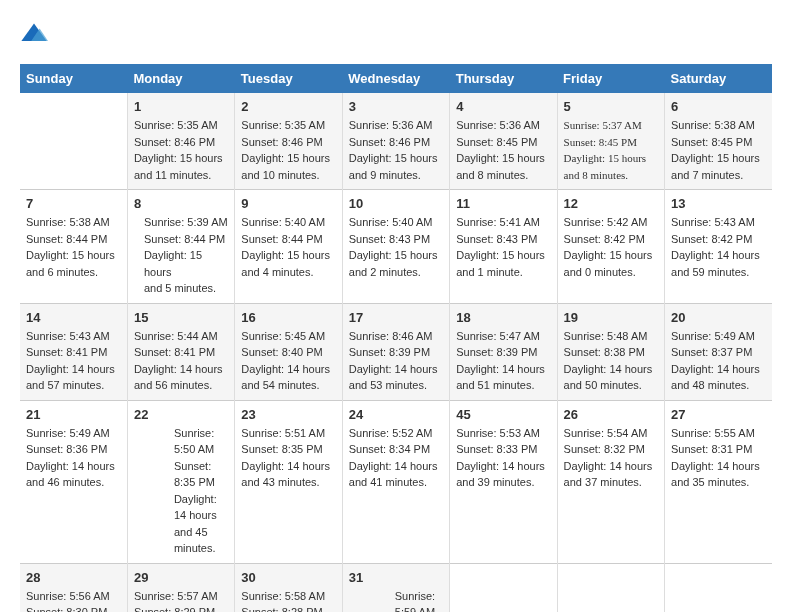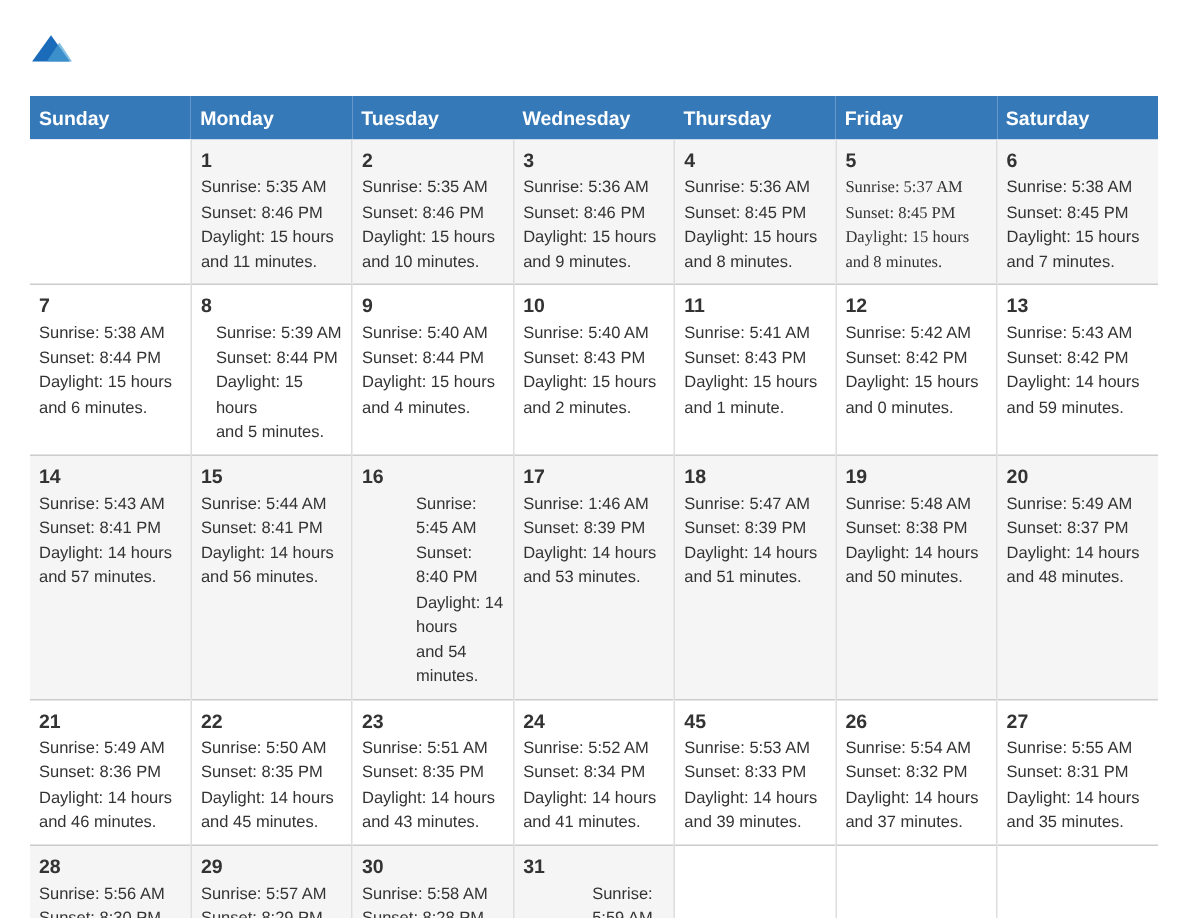--- a/index.html
+++ b/index.html
@@ -230,28 +230,28 @@
         </td>
         <td>
           <div class="day-num">15</div>
           <div class="day-info" style="white-space: pre-line;">Sunrise: 5:44 AM
 Sunset: 8:41 PM
 Daylight: 14 hours
 and 56 minutes.</div>
         </td>
         <td>
           <div class="day-num">16</div>
-          <div class="day-info" style="white-space: pre-line; margin-left: 36px;">Sunrise: 5:45 AM
+          <div class="day-info" style="white-space: pre-line;">Sunrise: 5:45 AM
 Sunset: 8:40 PM
 Daylight: 14 hours
 and 54 minutes.</div>
         </td>
         <td>
           <div class="day-num">17</div>
-          <div class="day-info" style="white-space: pre-line;">Sunrise: 1:46 AM
+          <div class="day-info" style="white-space: pre-line;">Sunrise: 8:46 AM
 Sunset: 8:39 PM
 Daylight: 14 hours
 and 53 minutes.</div>
         </td>
         <td>
           <div class="day-num">18</div>
           <div class="day-info" style="white-space: pre-line;">Sunrise: 5:47 AM
 Sunset: 8:39 PM
 Daylight: 14 hours
 and 51 minutes.</div>
@@ -274,21 +274,21 @@
       <tr>
         <td>
           <div class="day-num">21</div>
           <div class="day-info" style="white-space: pre-line;">Sunrise: 5:49 AM
 Sunset: 8:36 PM
 Daylight: 14 hours
 and 46 minutes.</div>
         </td>
         <td>
           <div class="day-num">22</div>
-          <div class="day-info" style="white-space: pre-line;">Sunrise: 5:50 AM
+          <div class="day-info" style="white-space: pre-line; margin-left: 40px;">Sunrise: 5:50 AM
 Sunset: 8:35 PM
 Daylight: 14 hours
 and 45 minutes.</div>
         </td>
         <td>
           <div class="day-num">23</div>
           <div class="day-info" style="white-space: pre-line;">Sunrise: 5:51 AM
 Sunset: 8:35 PM
 Daylight: 14 hours
 and 43 minutes.</div>

